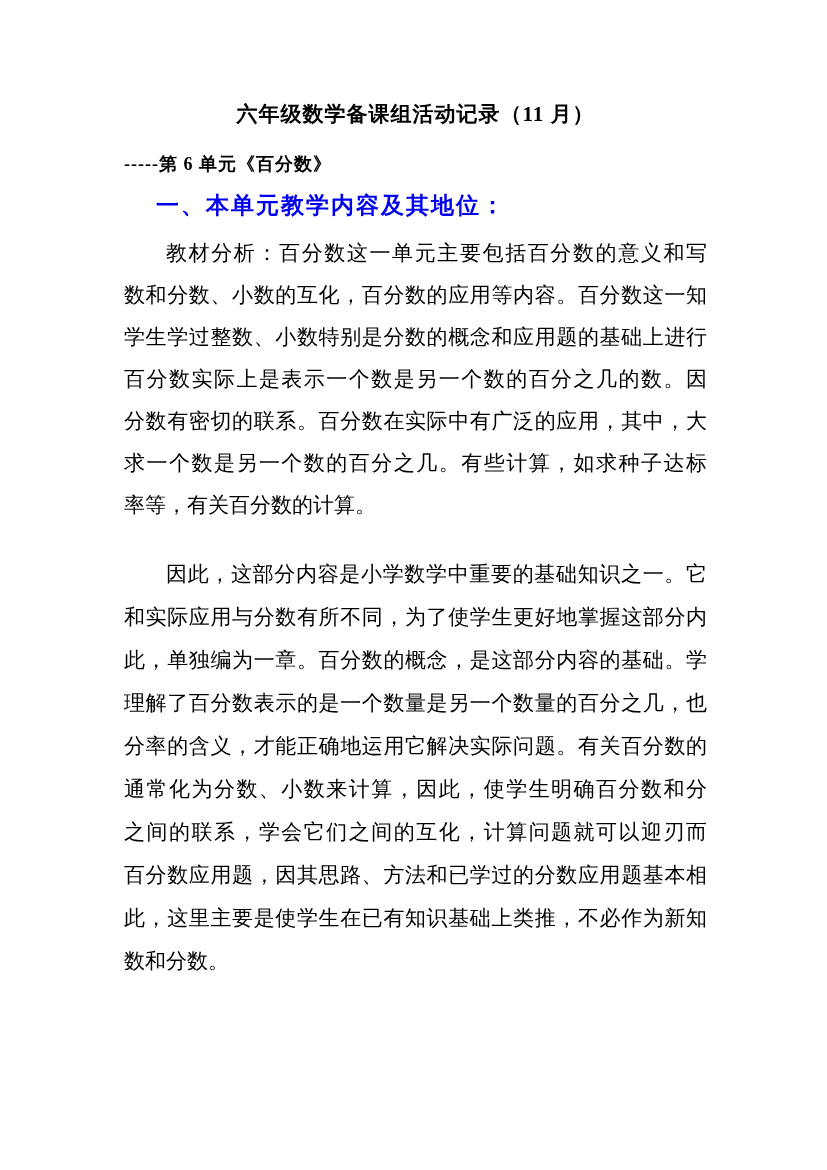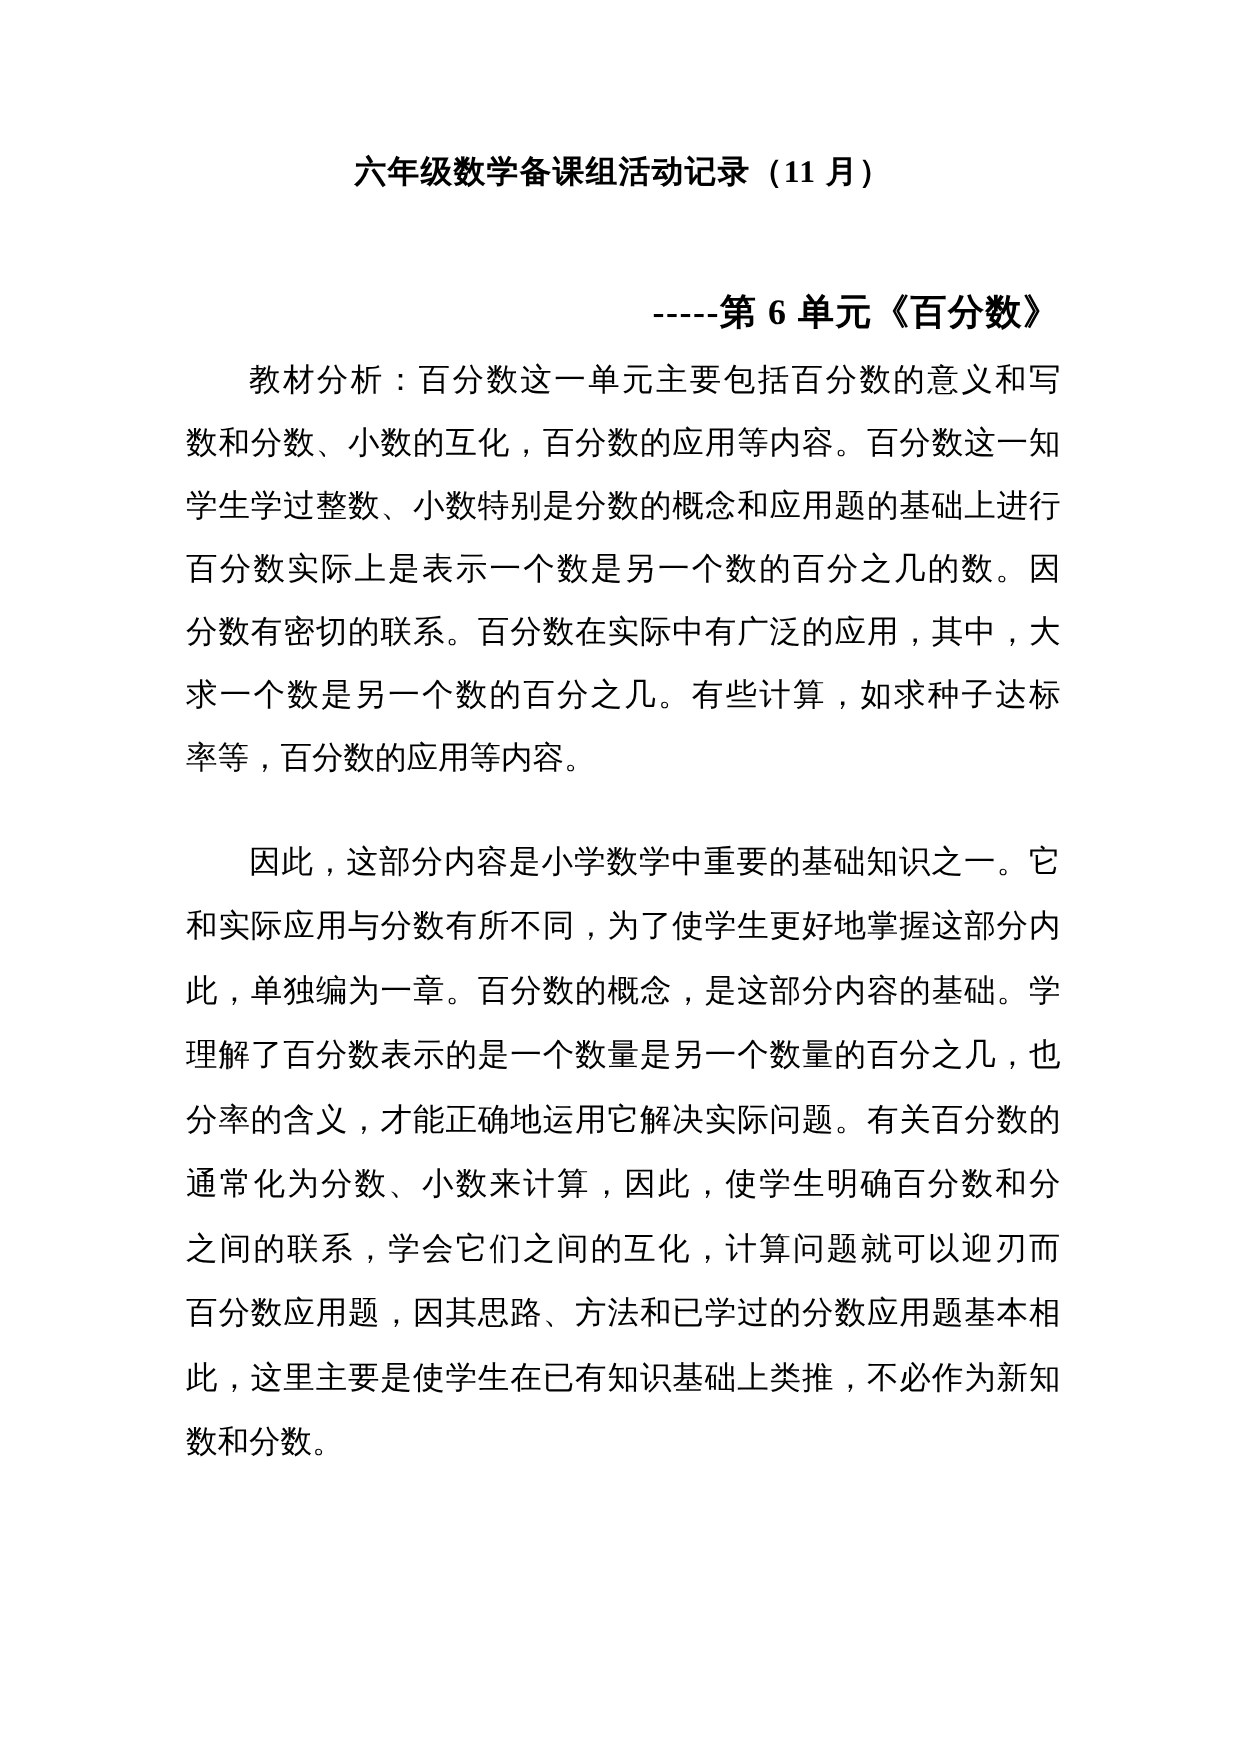--- a/index.html
+++ b/index.html
@@ -32,26 +32,25 @@
     font-size: 21px;
     font-weight: bold;
     letter-spacing: 1px;
     white-space: nowrap;
   }
   .doc-subtitle {
     position: absolute;
     top: 152px;
     left: 0;
     width: 100%;
-    text-align: right;
-    font-size: 24px;
+    text-align: left;
+    font-size: 18px;
     font-weight: bold;
     letter-spacing: 1px;
     white-space: nowrap;
-    margin-top: 40px;
   }
   .section-heading {
     position: absolute;
     top: 190px;
     left: 32px;
     font-size: 23px;
     font-weight: bold;
     color: #0000EE;
     letter-spacing: 2px;
     white-space: nowrap;
@@ -85,29 +84,30 @@
 </head>
 <body>
 
 <div class="page">
   <div class="content">
 
     <div class="doc-title">六年级数学备课组活动记录（11 月）</div>
 
     <div class="doc-subtitle">-----第 6 单元《百分数》</div>
 
+    <div class="section-heading">一、本单元教学内容及其地位：</div>
 
     <div class="paragraph para-1">
       <div class="line indent">教材分析：百分数这一单元主要包括百分数的意义和写法，百分</div>
       <div class="line">数和分数、小数的互化，百分数的应用等内容。百分数这一知识是在</div>
       <div class="line">学生学过整数、小数特别是分数的概念和应用题的基础上进行教学的。</div>
       <div class="line">百分数实际上是表示一个数是另一个数的百分之几的数。因此，它同</div>
       <div class="line">分数有密切的联系。百分数在实际中有广泛的应用，其中，大量的是</div>
       <div class="line">求一个数是另一个数的百分之几。有些计算，如求种子达标率、发芽</div>
-      <div class="line para-end">率等，百分数的应用等内容。</div>
+      <div class="line para-end">率等，有关百分数的计算。</div>
     </div>
 
     <div class="paragraph para-2">
       <div class="line indent">因此，这部分内容是小学数学中重要的基础知识之一。它的意义</div>
       <div class="line">和实际应用与分数有所不同，为了使学生更好地掌握这部分内容，因</div>
       <div class="line">此，单独编为一章。百分数的概念，是这部分内容的基础。学生只有</div>
       <div class="line">理解了百分数表示的是一个数量是另一个数量的百分之几，也就是百</div>
       <div class="line">分率的含义，才能正确地运用它解决实际问题。有关百分数的计算，</div>
       <div class="line">通常化为分数、小数来计算，因此，使学生明确百分数和分数、小数</div>
       <div class="line">之间的联系，学会它们之间的互化，计算问题就可以迎刃而解。解答</div>

